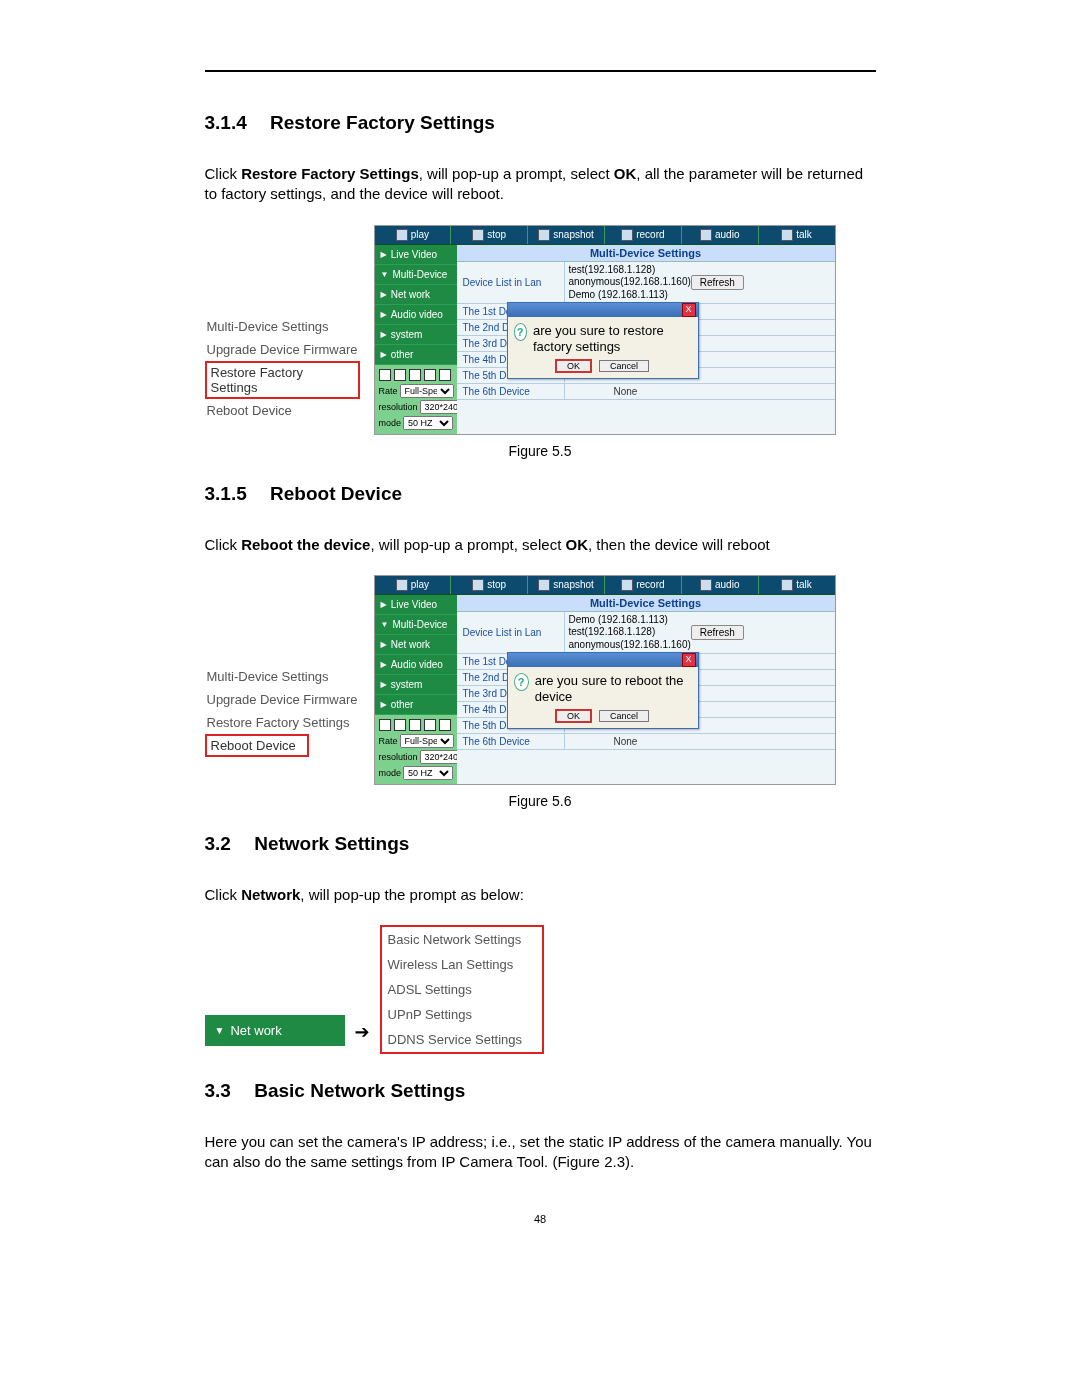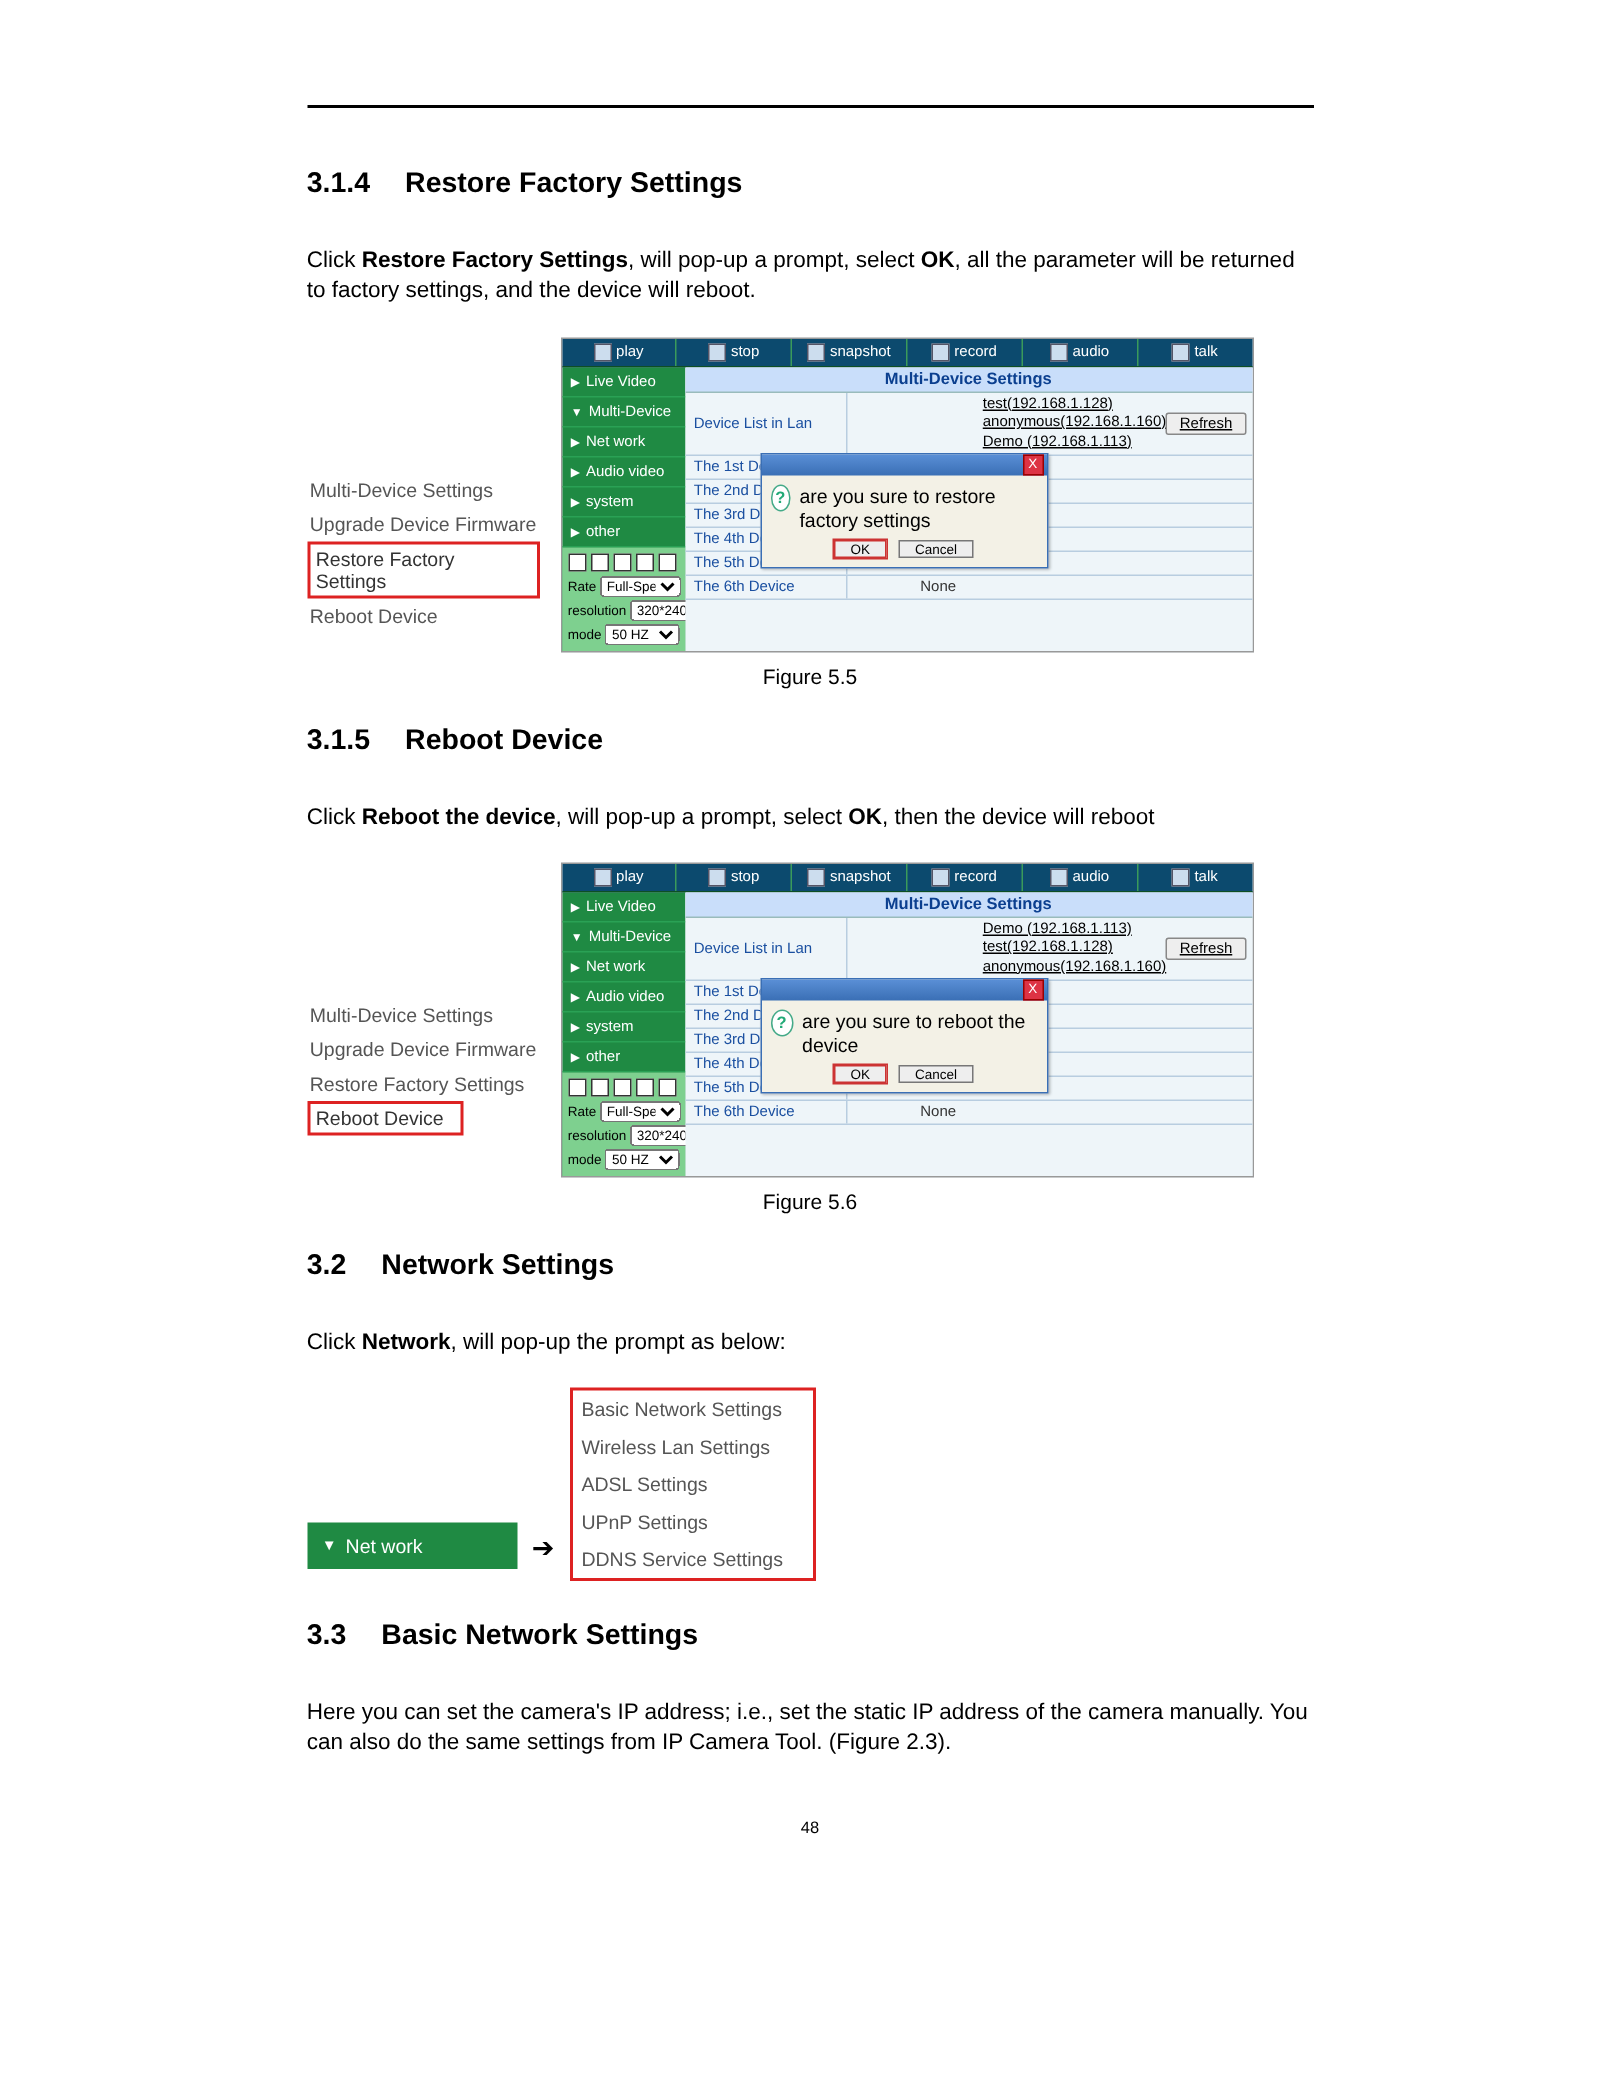--- a/index.html
+++ b/index.html
@@ -142,21 +142,21 @@
     padding:4px 6px;
     color:#1a4fa0;
     font-size:10px;
     border-right:1px solid #b8cde0;
     display:flex;align-items:center;
   }
   .mds-row .val {
     flex:1;
     padding:2px 4px;
     font-size:10px;
-    display:flex;align-items:center;justify-content:flex-end;text-decoration:underline;
+    display:flex;align-items:center;justify-content:flex-start;
   }
   .devlist {
     line-height:1.25;
     font-size:10px;
   }
   .refresh-btn {
     font-size:10px;
     padding:1px 8px;
     border:1px solid #888;
     background:#eee;

